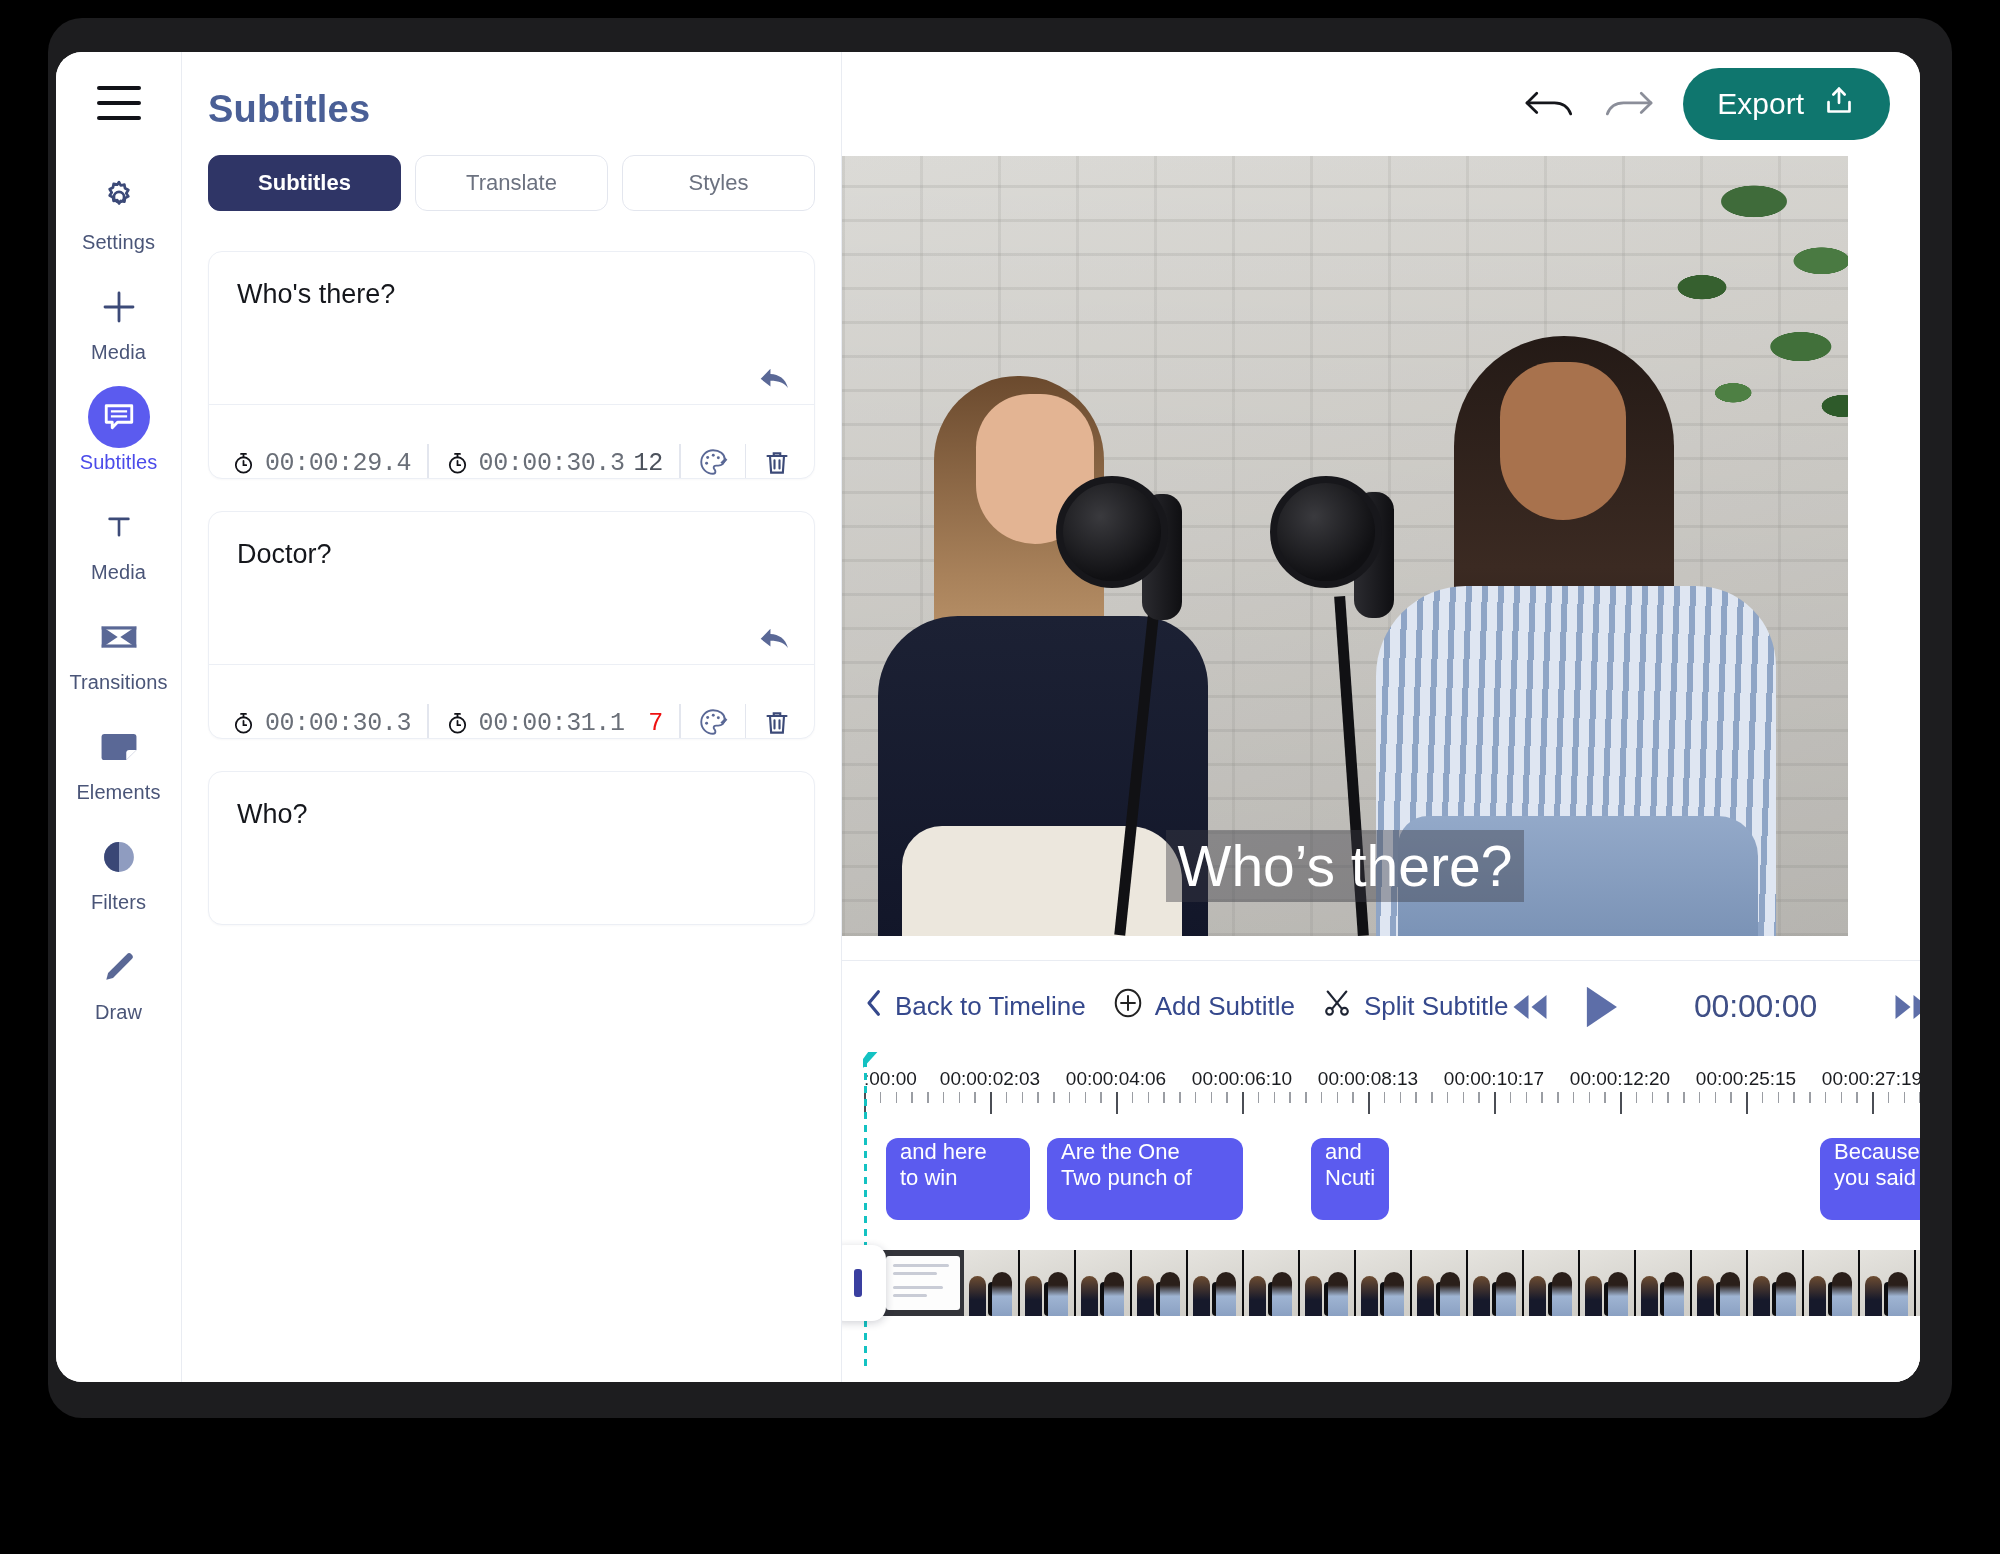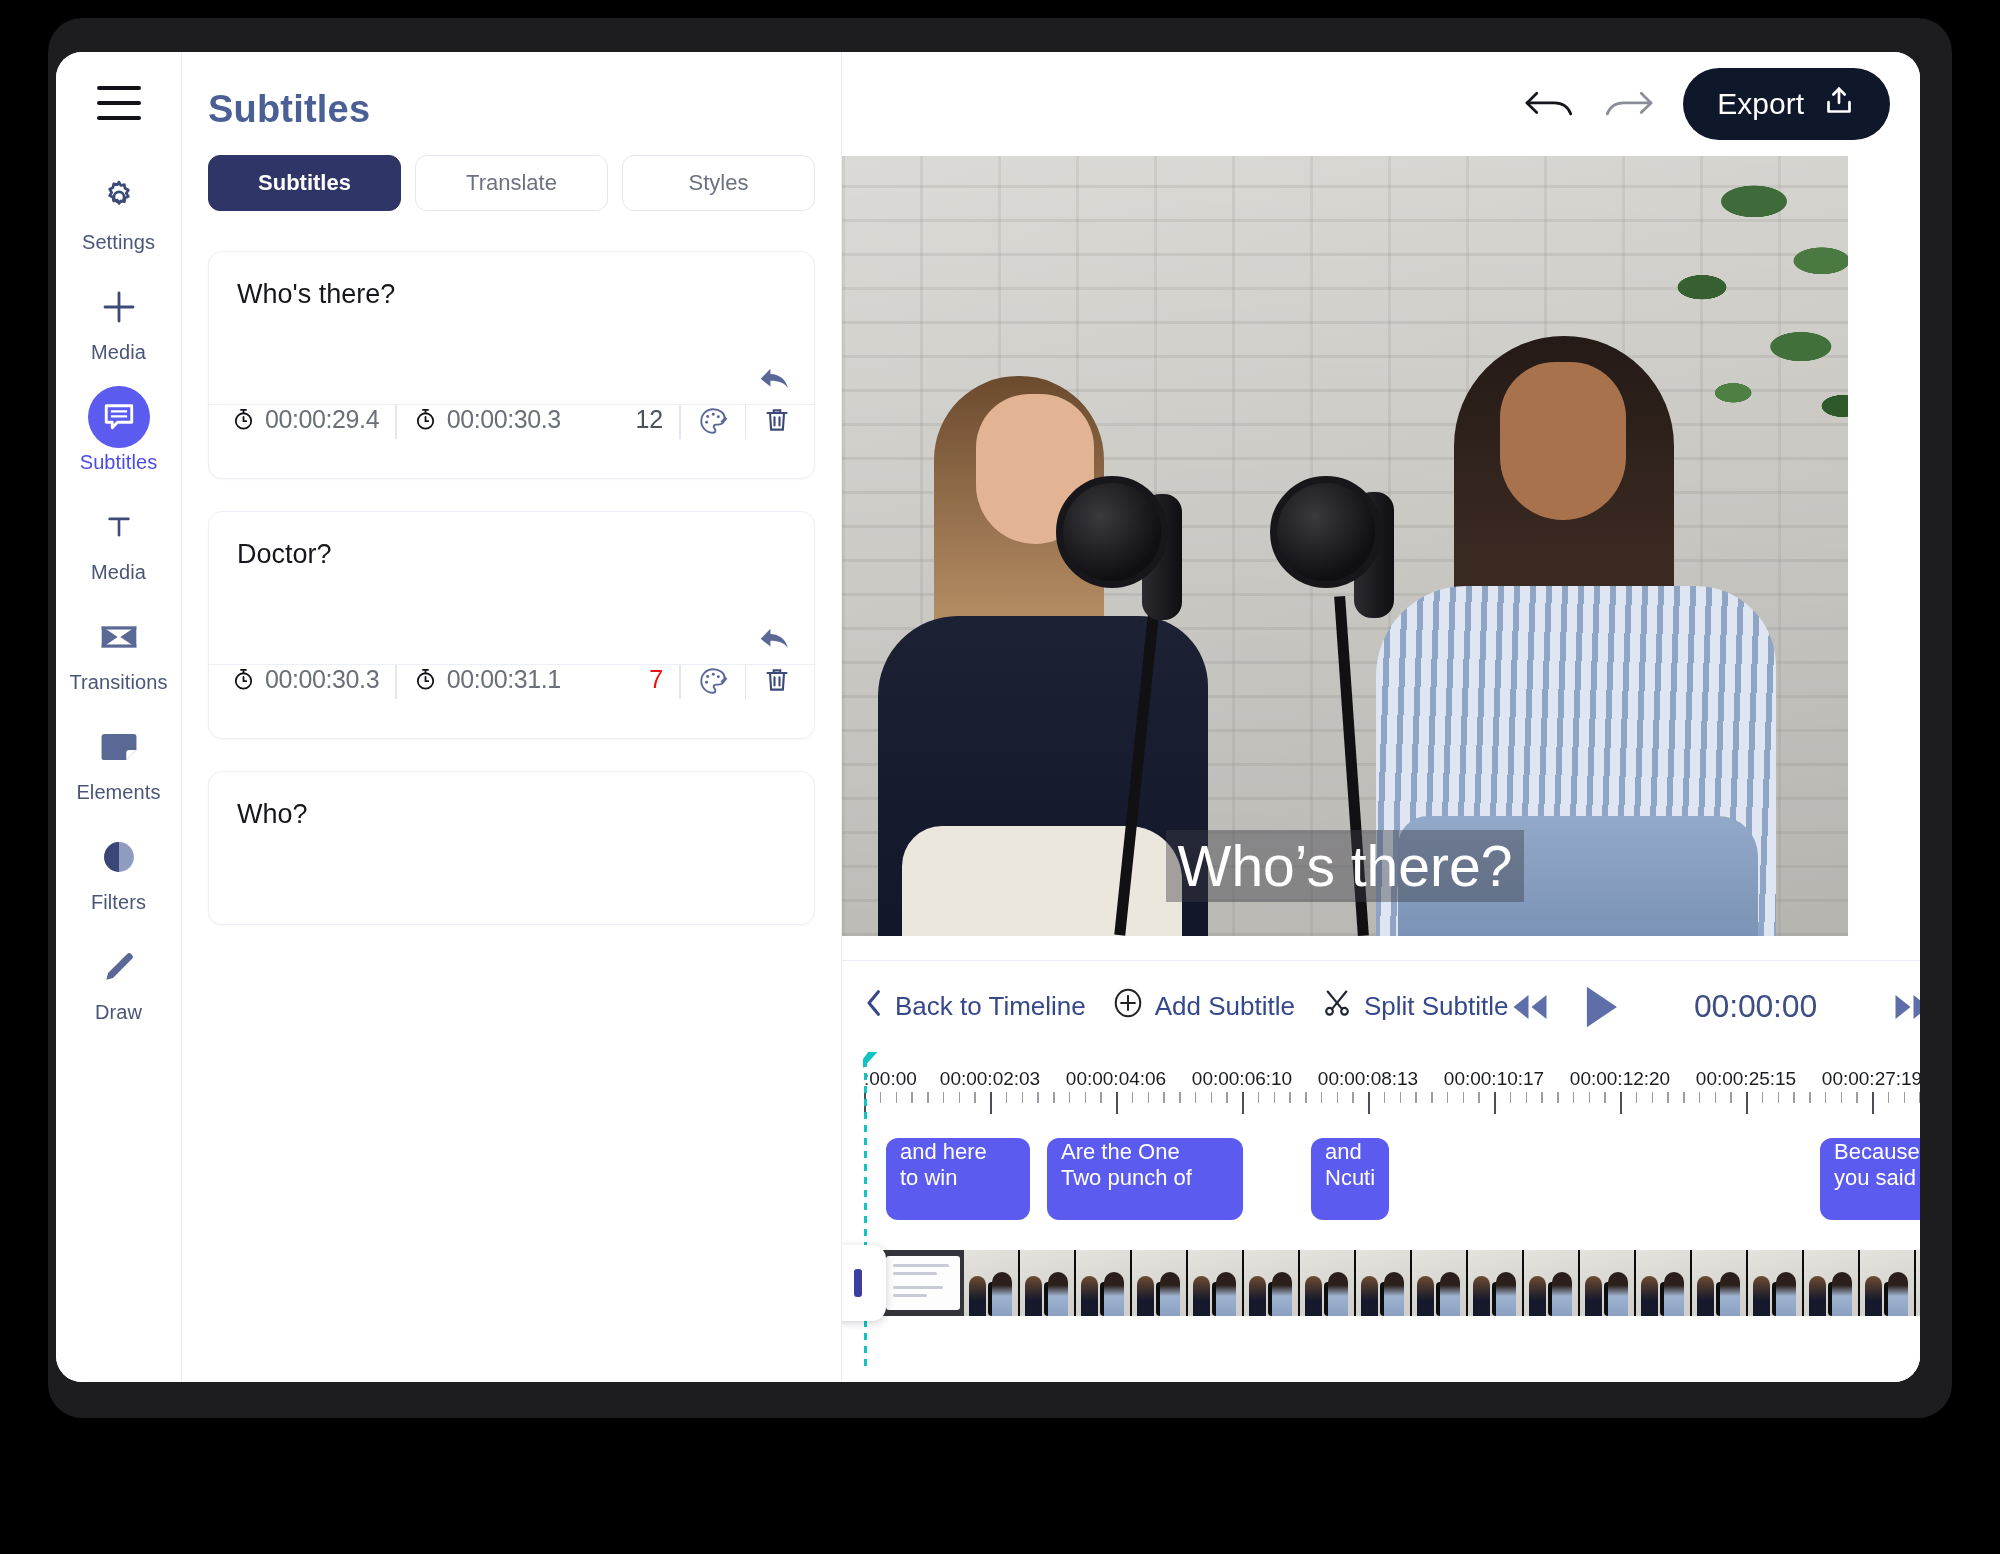--- a/index.html
+++ b/index.html
@@ -156,23 +156,24 @@
     position: absolute;
     right: 18px; bottom: 8px;
     cursor: pointer;
     width: 42px; height: 34px;
     display: flex; align-items: center; justify-content: center;
   }
   .sub-card-footer {
     border-top: 1.5px solid #eceff5;
     height: 74px;
     display: flex;
-    align-items: flex-start;
+    align-items: flex-end;
     padding: 0 22px 0 22px;
     gap: 0;
+    font-family: Liberation Mono, monospace;
   }
   .time-chip {
     display: flex; align-items: center; gap: 9px;
     cursor: pointer;
   }
   .time-chip .tval {
     font-size: 25px;
     color: #6a6f78;
     letter-spacing: -.4px;
   }
@@ -202,21 +203,21 @@
     justify-content: flex-end;
     padding-right: 30px;
     gap: 28px;
     flex: 0 0 104px;
   }
   .hist-btn { cursor: pointer; display: flex; align-items: center; }
   #export-btn {
     height: 72px;
     padding: 0 34px;
     border-radius: 36px;
-    background: #0f172a;
+    background: #0f766e;
     color: #ffffff;
     font-size: 30px;
     display: flex; align-items: center; gap: 18px;
     cursor: pointer;
     border: none;
     font-family: inherit;
   }
 
   
   #preview-wrap {

